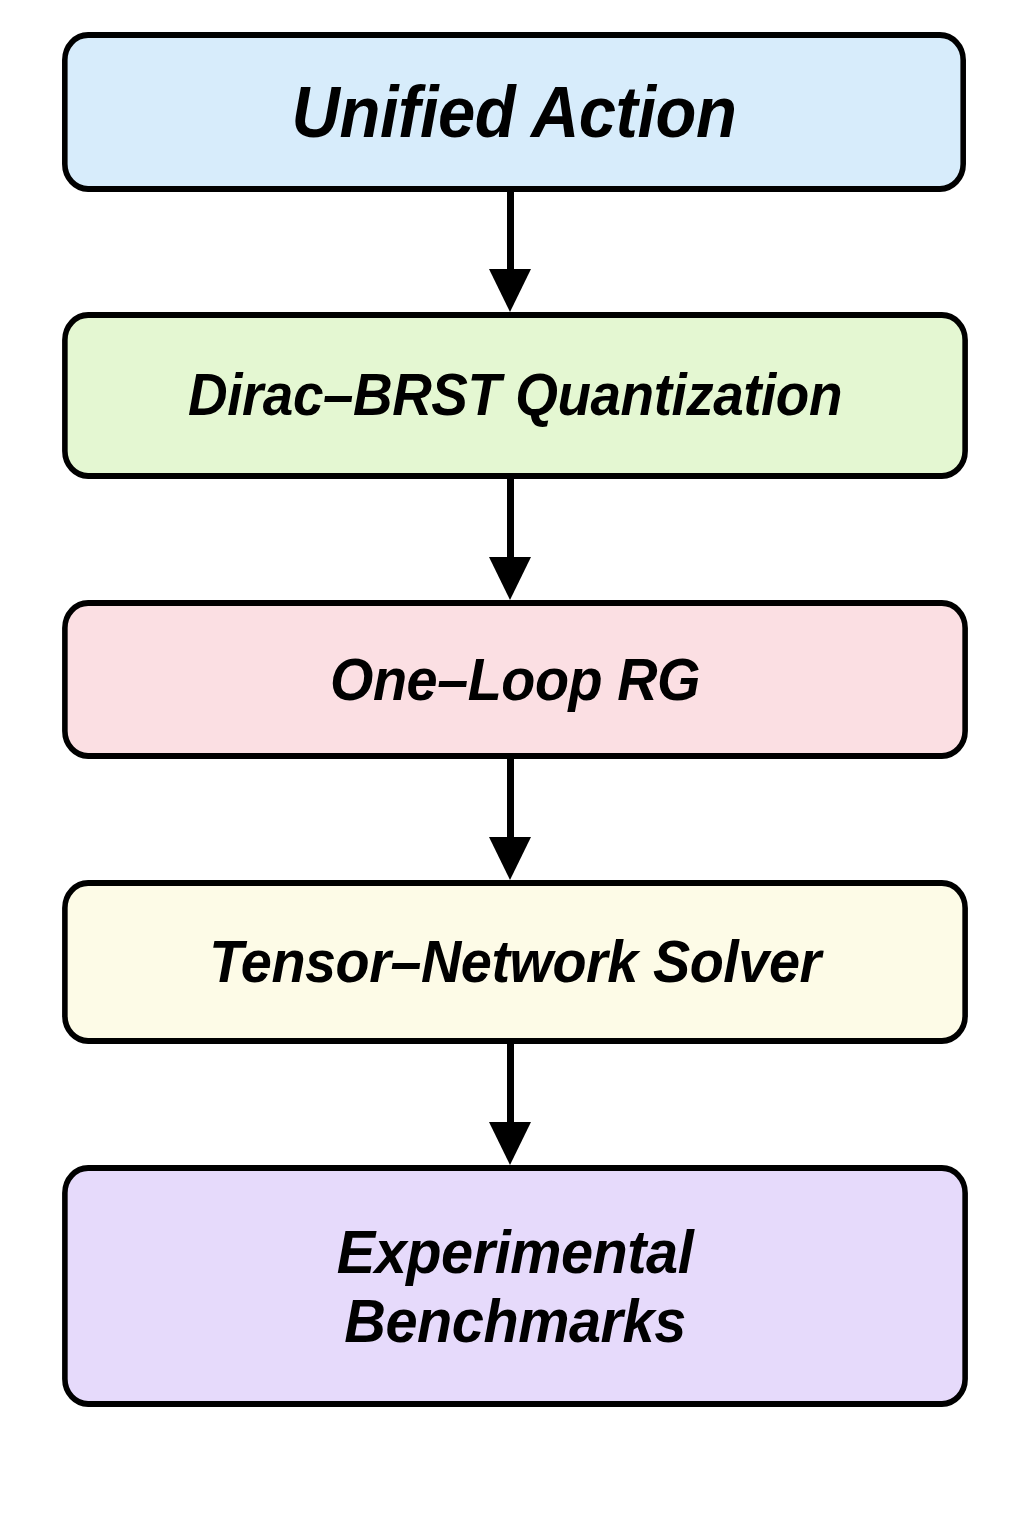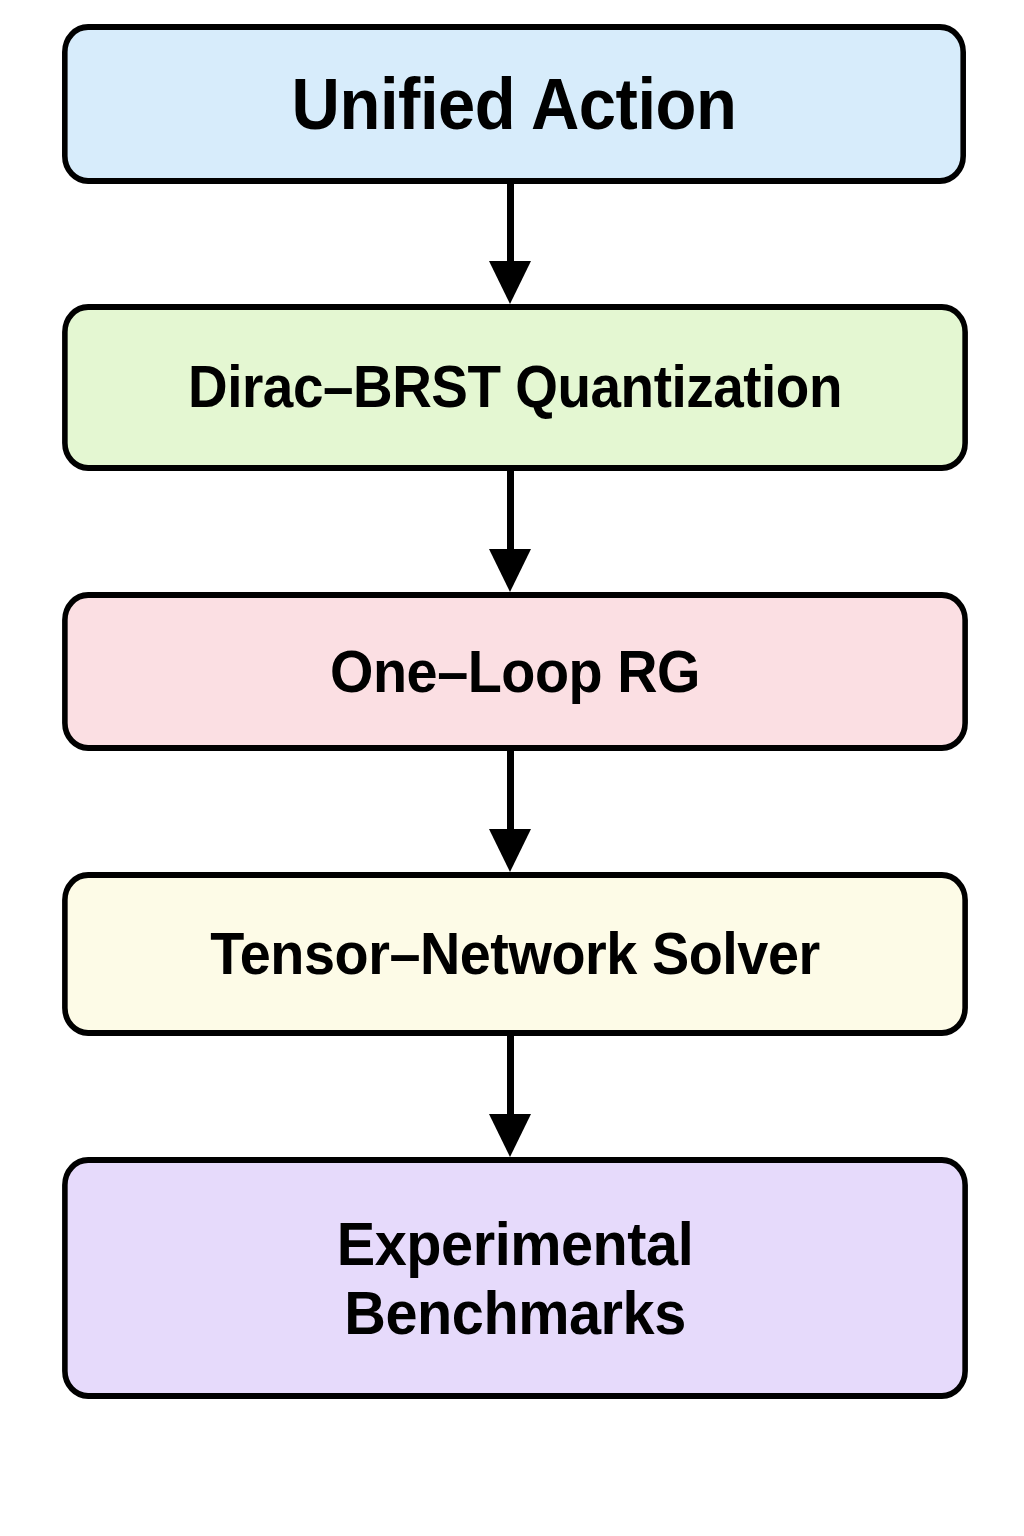--- a/index.html
+++ b/index.html
@@ -12,23 +12,24 @@
     width: 1024px;
     height: 1536px;
     position: relative;
     overflow: hidden;
     font-family: "Liberation Sans", "DejaVu Sans", sans-serif;
   }
 
   #flow-canvas {
     position: absolute;
     left: 0;
-    top: 0;
+    top: 8px;
     width: 1024px;
     height: 1350px;
+    font-style: italic;
   }
 
   .node {
     position: absolute;
     box-sizing: border-box;
     border: 6px solid #000000;
     border-radius: 28px;
     display: flex;
     align-items: center;
     justify-content: center;

